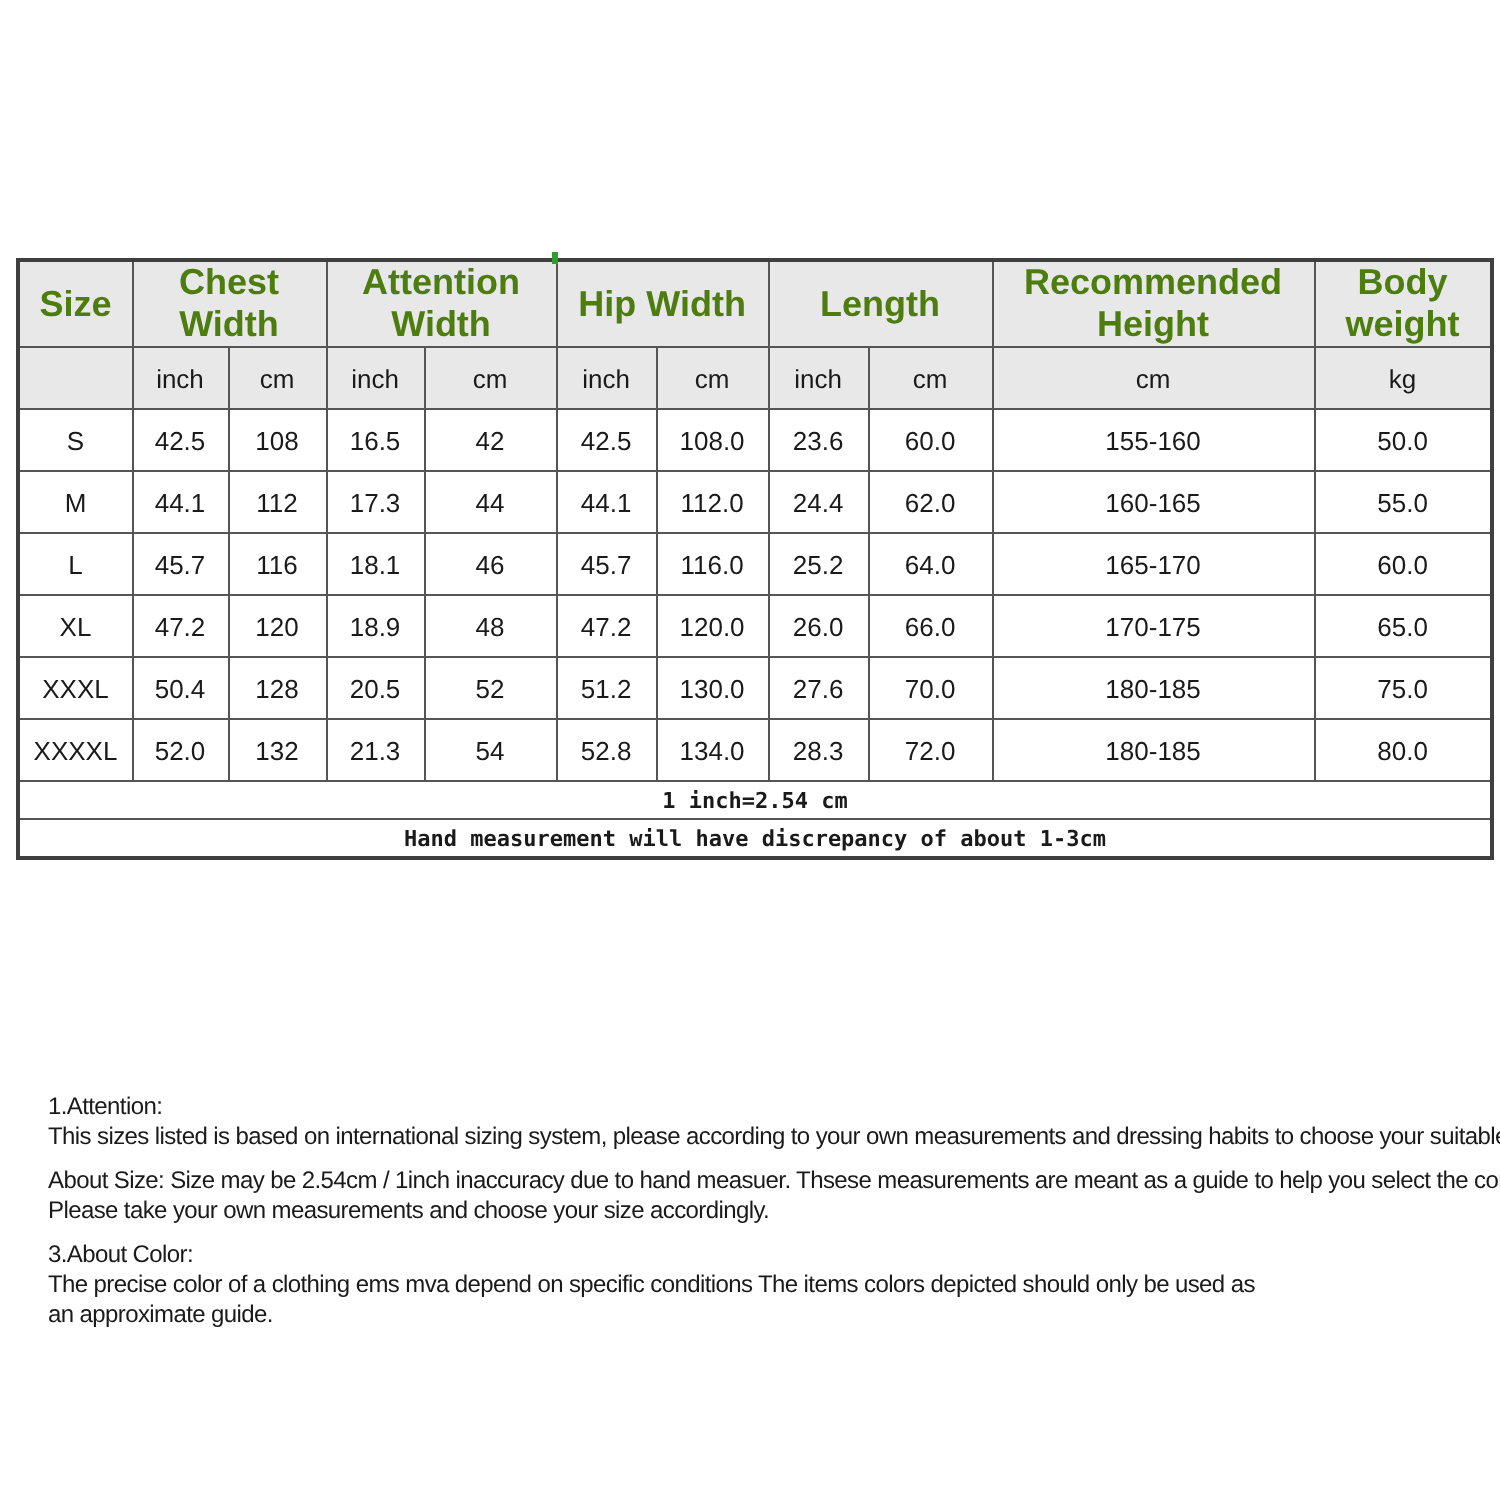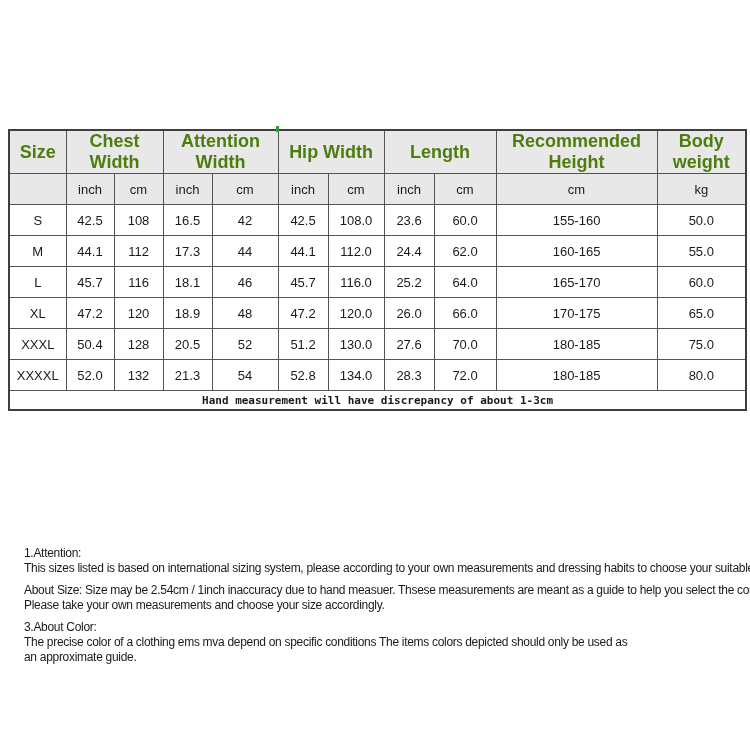--- a/index.html
+++ b/index.html
@@ -156,20 +156,23 @@
       <td>52.8</td>
       <td>134.0</td>
       <td>28.3</td>
       <td>72.0</td>
       <td>180-185</td>
       <td>80.0</td>
     </tr>
 
 
     <tr class="foot">
+      <td colspan="11">1 inch=2.54 cm</td>
+    </tr>
+    <tr class="foot">
       <td colspan="11">Hand measurement will have discrepancy of about 1-3cm</td>
     </tr>
   </tbody>
     </table>
 
   <div class="notes">
     <div class="para">
       <div class="line">1.Attention:</div>
       <div class="line">This sizes listed is based on international sizing system, please according to your own measurements and dressing habits to choose your suitable size.</div>
     </div>

